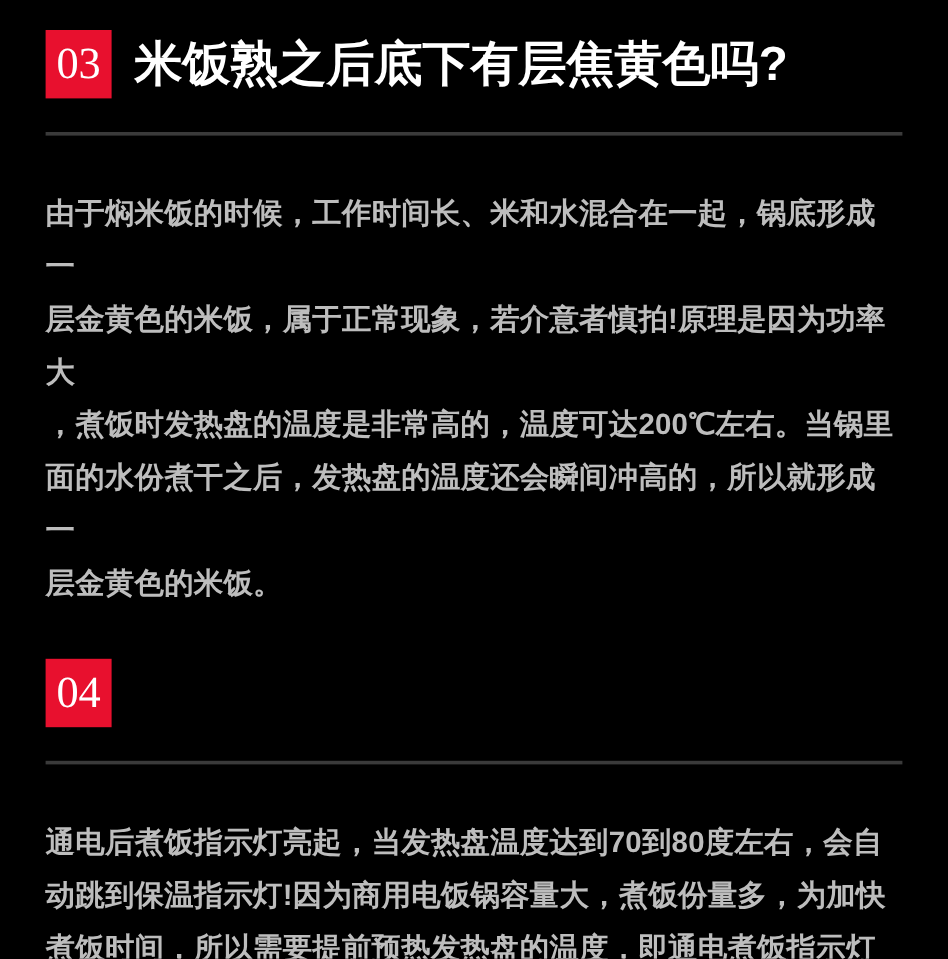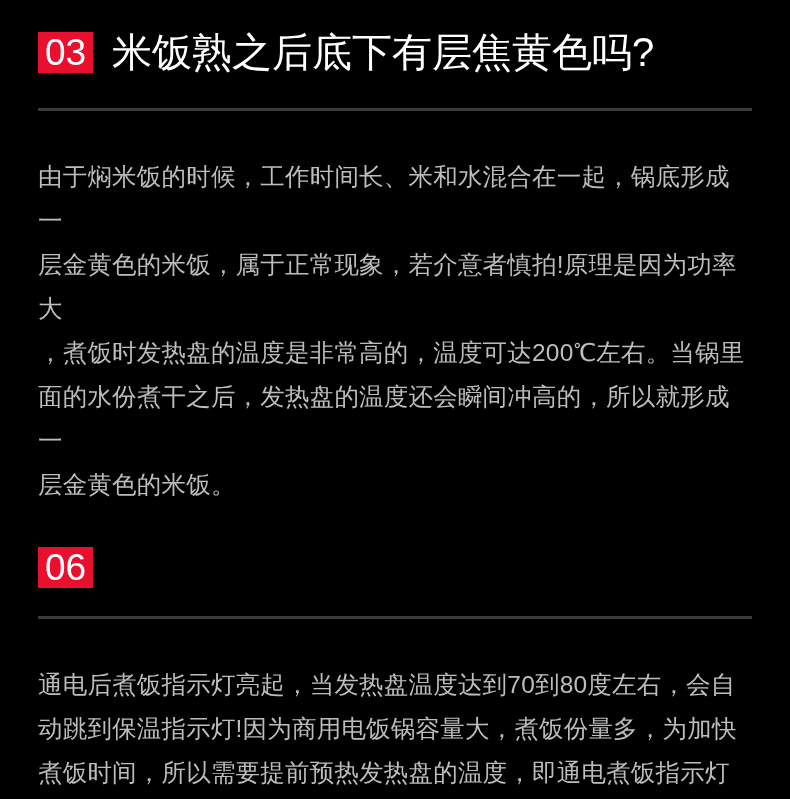--- a/index.html
+++ b/index.html
@@ -8,46 +8,47 @@
     width: 790px;
     height: 799px;
     overflow: hidden;
     font-family: "Liberation Sans", sans-serif;
   }
   .page { padding: 0 38px; }
   .section-header { display: flex; align-items: center; gap: 19px; }
   .section-header.first { padding-top: 25px; }
   .section-header.second { margin-top: 40px; }
   .badge {
-    width: 55px; height: 41px;
+    width: 55px; height: 57px;
     flex: 0 0 55px;
     background: var(--badge-red, #e8102e);
     color: var(--badge-text, #ffffff);
     font-size: 37px;
     line-height: 1;
-    display: flex; align-items: center; justify-content: center;
+    display: flex; align-items: center; justify-content: center; font-family: Liberation Serif, serif;
   }
   .title {
     color: var(--heading-text, #ffffff);
     font-size: 40px;
-    font-weight: normal;
+    font-weight: bold;
     white-space: nowrap;
   }
   .divider {
     height: 3px;
     background: var(--divider, #3a3a3a);
     margin-top: 28px;
   }
   .body-text {
     margin-top: 44px;
     color: var(--body-text, #bdbdbd);
     font-size: 24.5px;
     line-height: 44px;
     white-space: pre-line;
     letter-spacing: 0.2px;
+    font-weight: bold;
   }
 </style>
 </head>
 <body>
 
 <div class="page">
 
   <section>
     <div class="section-header first">
       <div class="badge">03</div>
@@ -56,21 +57,21 @@
     <div class="divider"></div>
     <p class="body-text">由于焖米饭的时候，工作时间长、米和水混合在一起，锅底形成一
 层金黄色的米饭，属于正常现象，若介意者慎拍!原理是因为功率大
 ，煮饭时发热盘的温度是非常高的，温度可达200℃左右。当锅里
 面的水份煮干之后，发热盘的温度还会瞬间冲高的，所以就形成一
 层金黄色的米饭。</p>
   </section>
 
   <section>
     <div class="section-header second">
-      <div class="badge">06</div>
+      <div class="badge">04</div>
     </div>
     <div class="divider"></div>
     <p class="body-text">通电后煮饭指示灯亮起，当发热盘温度达到70到80度左右，会自
 动跳到保温指示灯!因为商用电饭锅容量大，煮饭份量多，为加快
 煮饭时间，所以需要提前预热发热盘的温度，即通电煮饭指示灯
 会亮起，属于正常现象。当自动跳回保温指示灯后，内胆放进去，
 再按下煮饭按钮才正式开始煮饭。</p>
   </section>
 
 </div>

